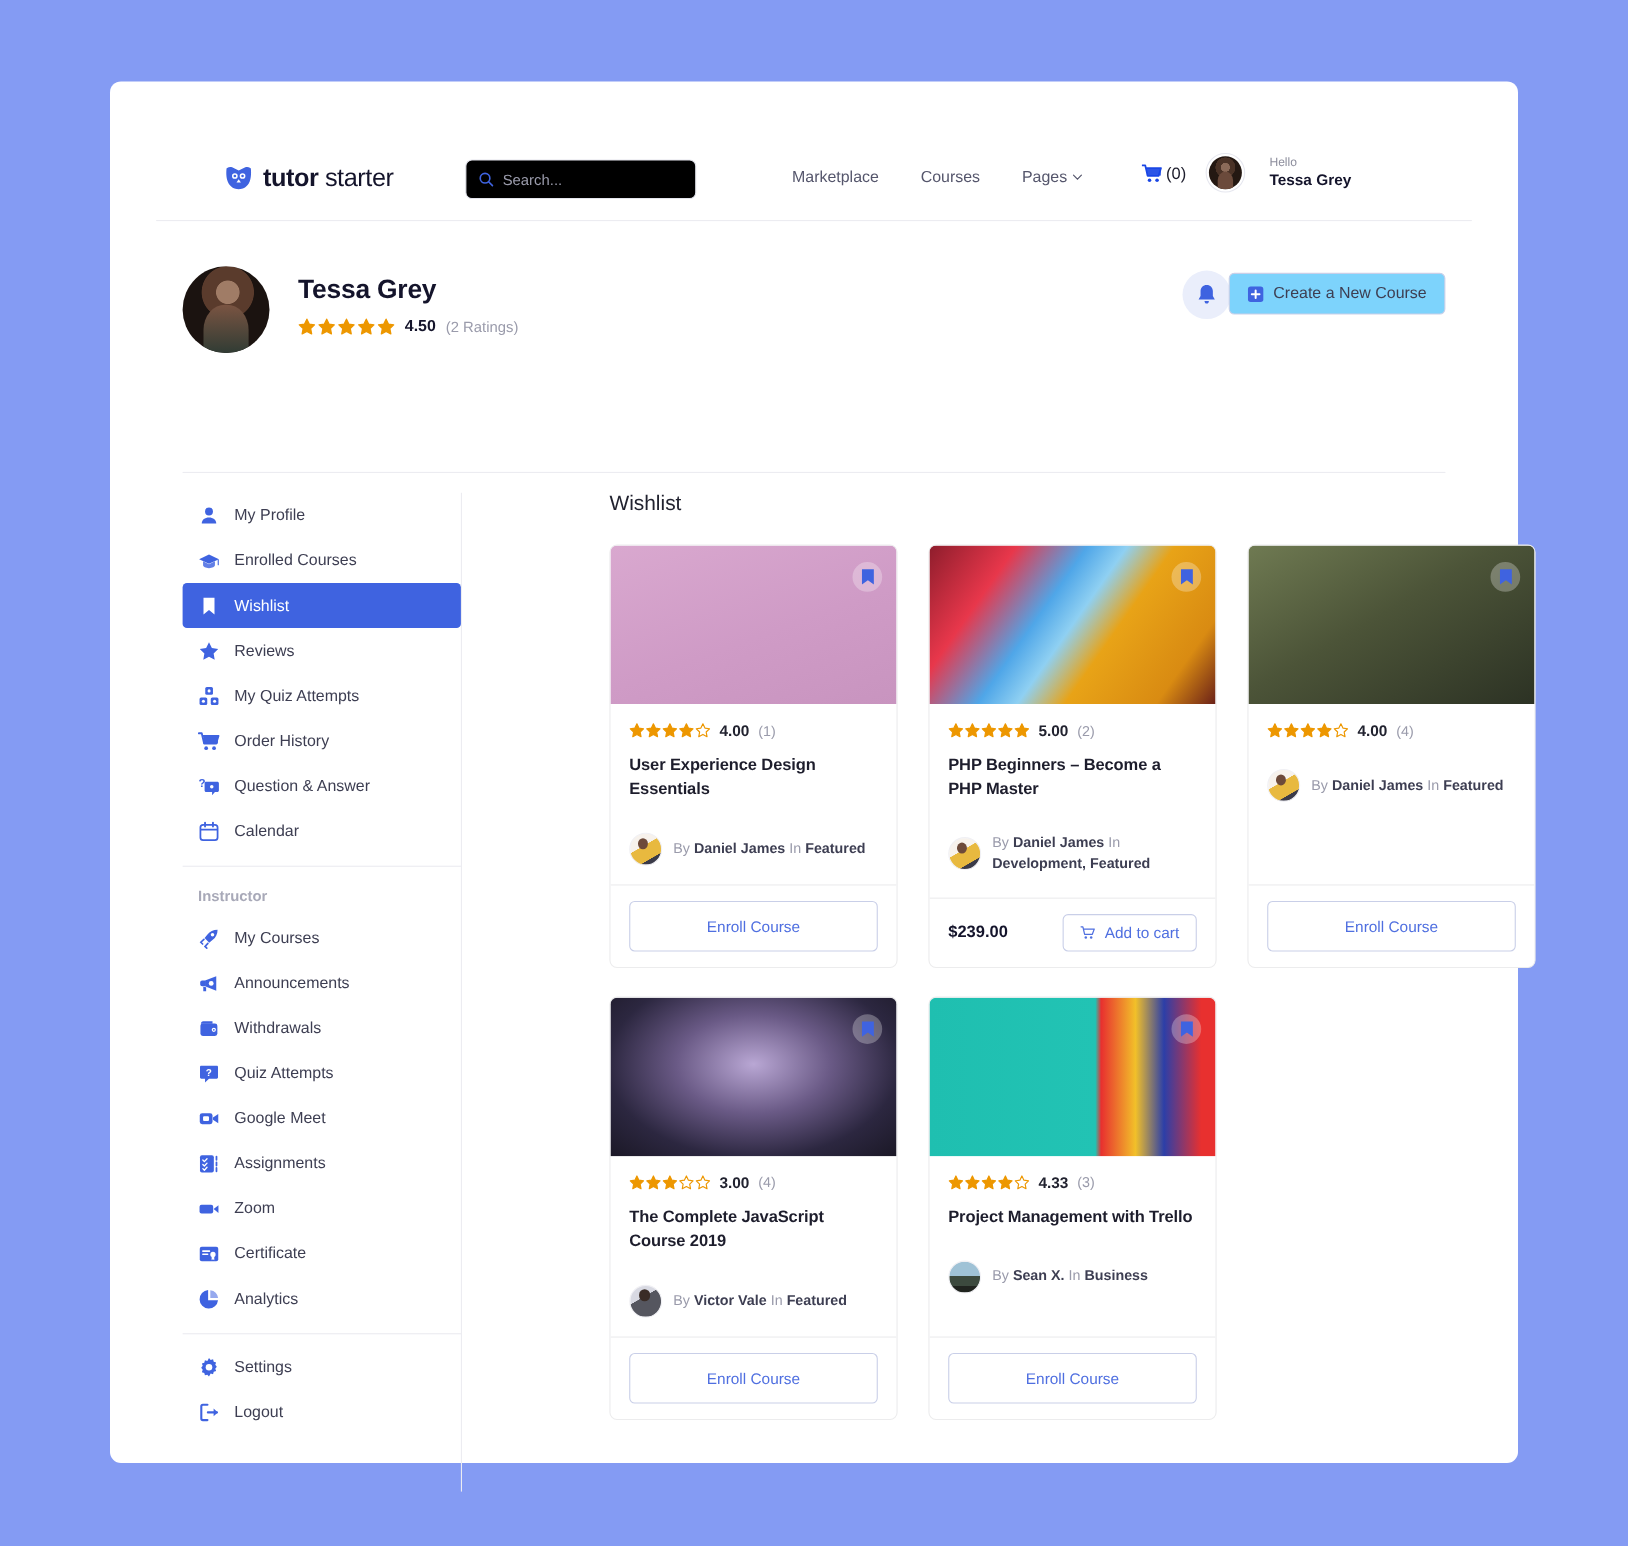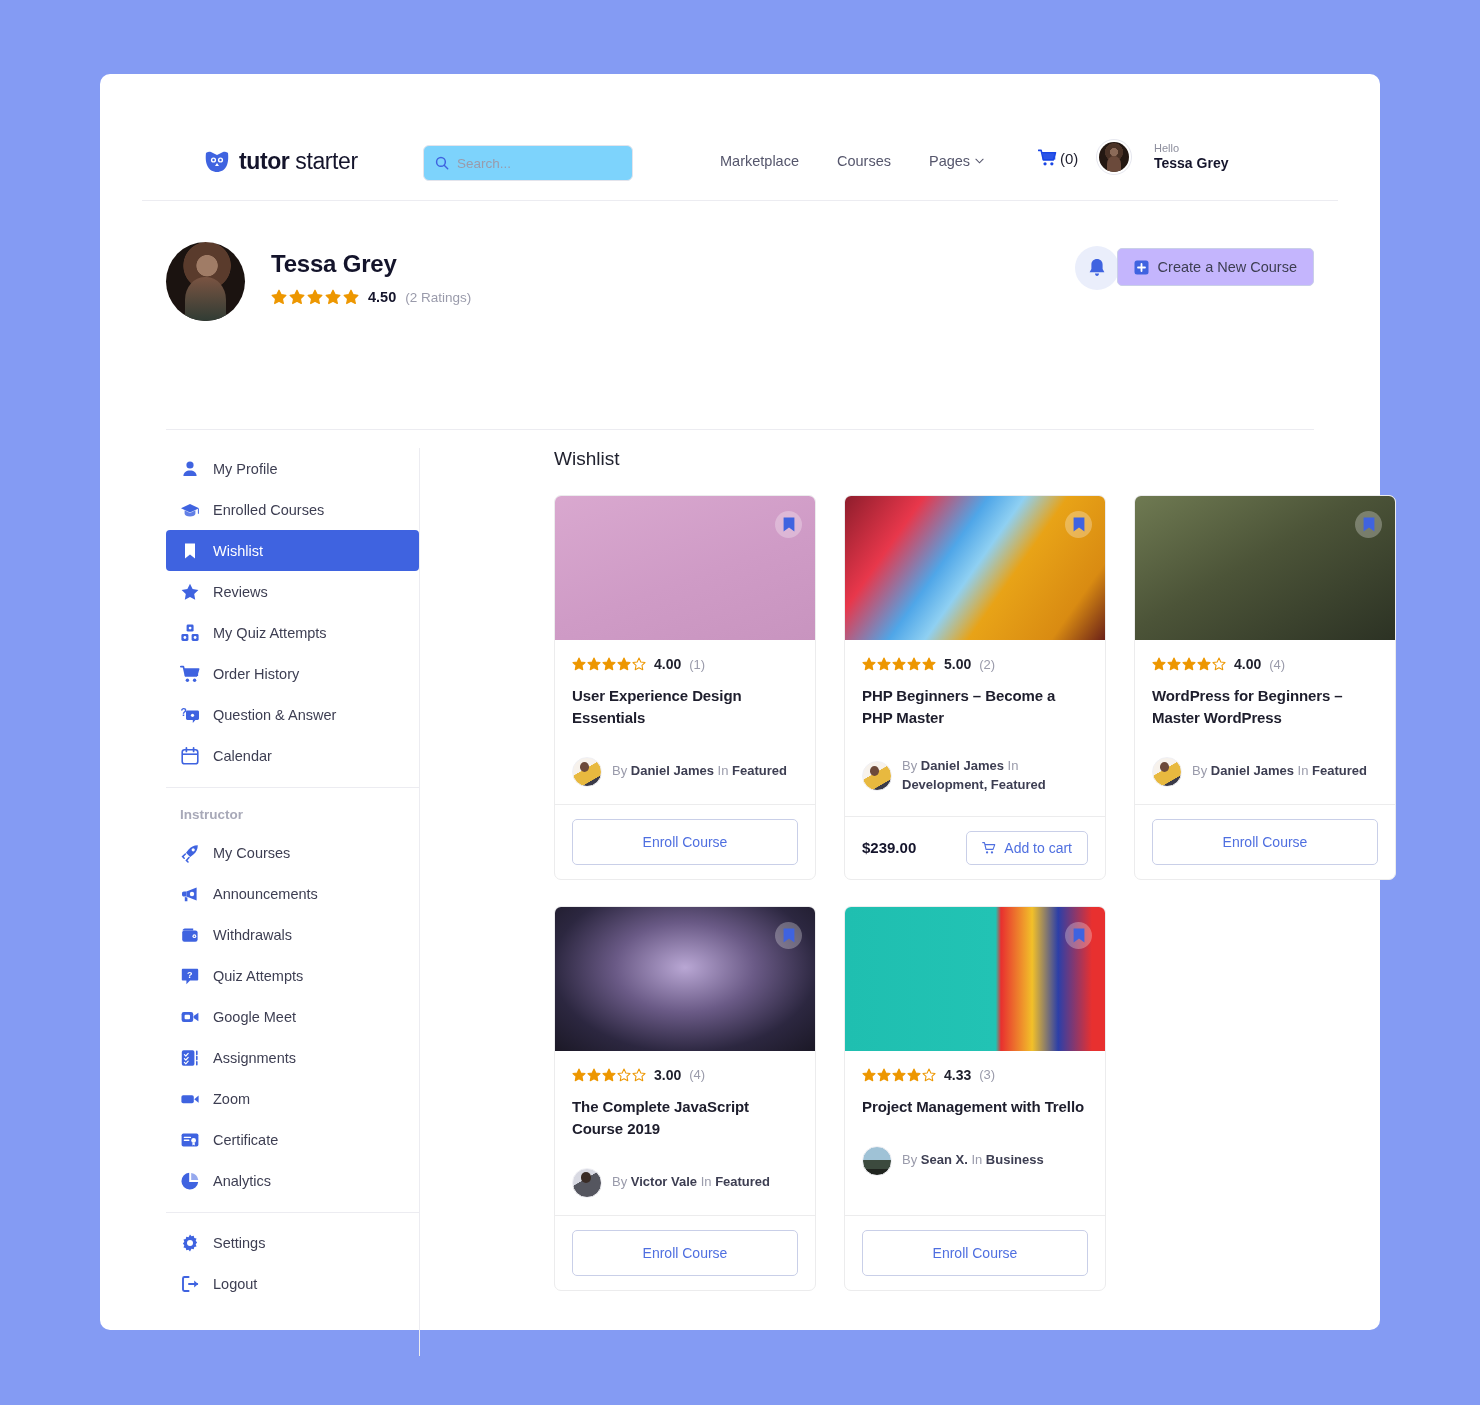--- a/index.html
+++ b/index.html
@@ -31,21 +31,21 @@
   .brand-logo { width: 26px; height: 22px; display:block; }
   .brand-text { font-size: 23px; letter-spacing: -0.4px; color: #14142b; }
   .brand-text b { font-weight: 700; }
   .brand-text span { font-weight: 400; }
 
   .searchbox {
     position: absolute; left: 323px; top: 71px;
     width: 210px; height: 36px;
     border: 1px solid #e3e4ec; border-radius: 6px;
     display: flex; align-items: center; padding: 0 11px; gap: 8px;
-    background: #7dd3fc;
+    background: #000000;
   }
   .search-icon { width: 14px; height: 14px; display:block; flex: 0 0 auto; }
   .search-input {
     border: none; outline: none; font-size: 13.5px;
     color: #6b6c7e; width: 100%;
     font-family: "Liberation Sans", sans-serif;
     background: transparent;
   }
   .search-input::placeholder { color: #9a9bab; }
 
@@ -115,21 +115,21 @@
   .bell-btn {
     position: absolute; right: 195px; top: 10px;
     width: 44px; height: 44px; border-radius: 50%;
     background: #eaeefb; display: flex; align-items: center; justify-content: center;
     cursor: pointer; border: none;
   }
   .bell-icon { width: 18px; height: 20px; display:block; }
   .create-btn {
     position: absolute; right: 0; top: 12px;
     height: 38px; padding: 0 16px;
-    border: 1px solid #c9cfe8; border-radius: 5px; background: #c4b5fd;
+    border: 1px solid #c9cfe8; border-radius: 5px; background: #7dd3fc;
     display: flex; align-items: center; gap: 9px; cursor: pointer;
     font-size: 14.5px; color: #3d3e52;
     font-family: "Liberation Sans", sans-serif;
   }
   .plus-icon { width: 15px; height: 15px; display:block; }
 
   .head-divider {
     position: absolute; left: 66px; top: 355px;
     width: calc(100% - 132px); height: 1px; background: #ececf1;
   }
@@ -593,21 +593,20 @@
                 <svg class="star" viewBox="0 0 16 16">
                   <path d="M8 1.2 L10.1 5.6 L14.9 6.3 L11.4 9.7 L12.3 14.5 L8 12.2 L3.7 14.5 L4.6 9.7 L1.1 6.3 L5.9 5.6 Z" fill="#ed9700" stroke="#ed9700" stroke-width="1.2" stroke-linejoin="round"></path>
                 </svg>
                 <svg class="star" viewBox="0 0 16 16">
                   <path d="M8 1.2 L10.1 5.6 L14.9 6.3 L11.4 9.7 L12.3 14.5 L8 12.2 L3.7 14.5 L4.6 9.7 L1.1 6.3 L5.9 5.6 Z" fill="none" stroke="#ed9700" stroke-width="1.2" stroke-linejoin="round"></path>
                 </svg>
               </div>
               <span class="cr-val">4.00</span>
               <span class="cr-count">(4)</span>
             </div>
-            <div class="card-title">WordPress for Beginners – Master WordPress</div>
             <div class="card-author">
               <div class="auth-avatar a1"></div>
               <div><span>By </span><span class="auth-name">Daniel James</span><span> In </span><span class="auth-cat">Featured</span></div>
             </div>
           </div>
           <div class="card-foot">
             <button class="enroll-btn">Enroll Course</button>
           </div>
         </div>
         <div class="course-card">

